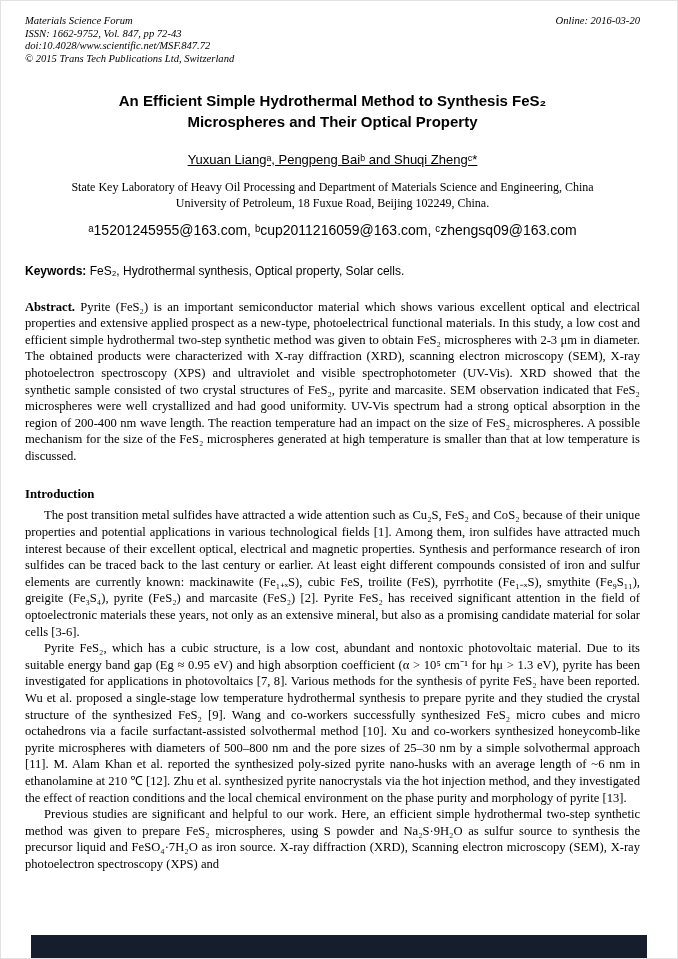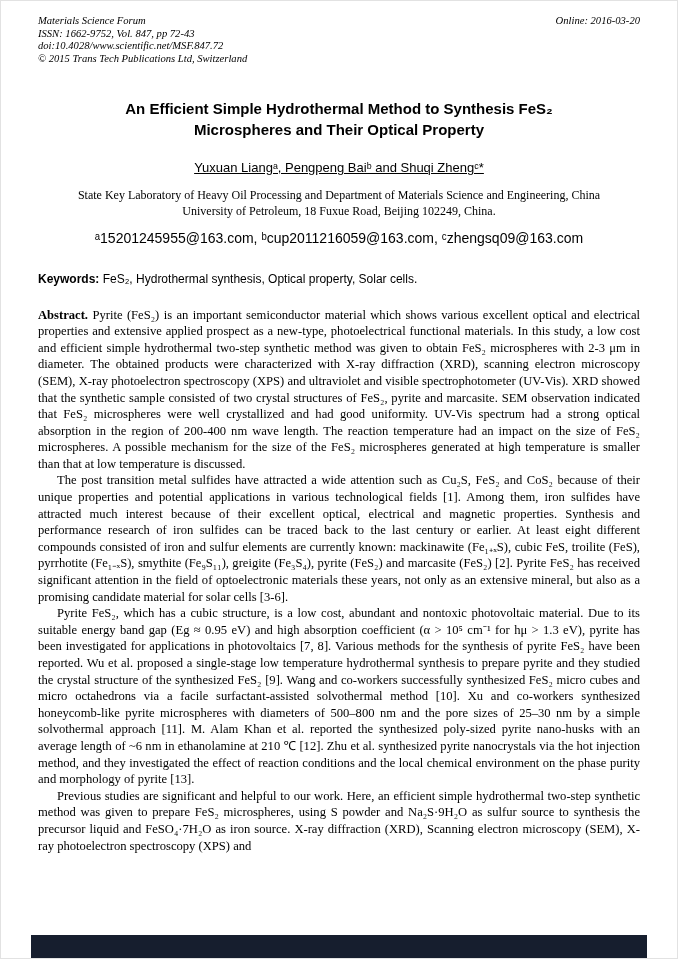--- a/index.html
+++ b/index.html
@@ -7,40 +7,40 @@
     width: 678px; height: 959px;
     background: #ededed;
     font-family: "Liberation Serif", serif;
     color: #000;
   }
   .page {
     position: relative;
     width: 678px; height: 959px;
     background: #ffffff;
     box-sizing: border-box;
-    padding: 14px 37px 0 37px;
+    padding: 14px 37px 0 24px;
     overflow: hidden;
     border: 1px solid #e2e2e2;
   }
   
   .paper-header {
     display: flex;
     justify-content: space-between;
     align-items: flex-start;
     font-style: italic;
     font-size: 10.6px;
     line-height: 12.6px;
   }
   .paper-header .left div { white-space: nowrap; }
   .paper-header .right { white-space: nowrap; }
 
   .sans { font-family: "Liberation Sans", sans-serif; }
 
   h1.paper-title {
-    margin: 34px auto 0 auto;
+    margin: 26px auto 0 auto;
     max-width: 500px;
     text-align: center;
     font-family: "Liberation Sans", sans-serif;
     font-weight: bold;
     font-size: 15px;
     line-height: 1.35;
   }
   .authors {
     margin-top: 20px;
     text-align: center;
@@ -116,20 +116,21 @@
     <span class="label">Keywords:</span>
     <span>FeS₂, Hydrothermal synthesis, Optical property, Solar cells.</span>
   </div>
 
   <div class="abstract body-text">
     <span class="label">Abstract.</span>
     <span>Pyrite (FeS₂) is an important semiconductor material which shows various excellent optical and electrical properties and extensive applied prospect as a new-type, photoelectrical functional materials. In this study, a low cost and efficient simple hydrothermal two-step synthetic method was given to obtain FeS₂ microspheres with 2-3 μm in diameter. The obtained products were characterized with X-ray diffraction (XRD), scanning electron microscopy (SEM), X-ray photoelectron spectroscopy (XPS) and ultraviolet and visible spectrophotometer (UV-Vis). XRD showed that the synthetic sample consisted of two crystal structures of FeS₂, pyrite and marcasite. SEM observation indicated that FeS₂ microspheres were well crystallized and had good uniformity. UV-Vis spectrum had a strong optical absorption in the region of 200-400 nm wave length. The reaction temperature had an impact on the size of FeS₂ microspheres. A possible mechanism for the size of the FeS₂ microspheres generated at high temperature is smaller than that at low temperature is discussed.</span>
   </div>
 
   <div class="section">
+    <div class="section-heading">Introduction</div>
     <p class="para body-text">The post transition metal sulfides have attracted a wide attention such as Cu₂S, FeS₂ and CoS₂ because of their unique properties and potential applications in various technological fields [1]. Among them, iron sulfides have attracted much interest because of their excellent optical, electrical and magnetic properties. Synthesis and performance research of iron sulfides can be traced back to the last century or earlier. At least eight different compounds consisted of iron and sulfur elements are currently known: mackinawite (Fe₁₊ₓS), cubic FeS, troilite (FeS), pyrrhotite (Fe₁₋ₓS), smythite (Fe₉S₁₁), greigite (Fe₃S₄), pyrite (FeS₂) and marcasite (FeS₂) [2]. Pyrite FeS₂ has received significant attention in the field of optoelectronic materials these years, not only as an extensive mineral, but also as a promising candidate material for solar cells [3-6].</p>
     <p class="para body-text">Pyrite FeS₂, which has a cubic structure, is a low cost, abundant and nontoxic photovoltaic material. Due to its suitable energy band gap (Eg ≈ 0.95 eV) and high absorption coefficient (α &gt; 10⁵ cm⁻¹ for hμ &gt; 1.3 eV), pyrite has been investigated for applications in photovoltaics [7, 8]. Various methods for the synthesis of pyrite FeS₂ have been reported. Wu et al. proposed a single-stage low temperature hydrothermal synthesis to prepare pyrite and they studied the crystal structure of the synthesized FeS₂ [9]. Wang and co-workers successfully synthesized FeS₂ micro cubes and micro octahedrons via a facile surfactant-assisted solvothermal method [10]. Xu and co-workers synthesized honeycomb-like pyrite microspheres with diameters of 500–800 nm and the pore sizes of 25–30 nm by a simple solvothermal approach [11]. M. Alam Khan et al. reported the synthesized poly-sized pyrite nano-husks with an average length of ~6 nm in ethanolamine at 210 ℃ [12]. Zhu et al. synthesized pyrite nanocrystals via the hot injection method, and they investigated the effect of reaction conditions and the local chemical environment on the phase purity and morphology of pyrite [13].</p>
     <p class="para body-text">Previous studies are significant and helpful to our work. Here, an efficient simple hydrothermal two-step synthetic method was given to prepare FeS₂ microspheres, using S powder and Na₂S·9H₂O as sulfur source to synthesis the precursor liquid and FeSO₄·7H₂O as iron source. X-ray diffraction (XRD), Scanning electron microscopy (SEM), X-ray photoelectron spectroscopy (XPS) and</p>
   </div>
 
   <div class="footer-bar"></div>
 
 </div>
 
 </body></html>

